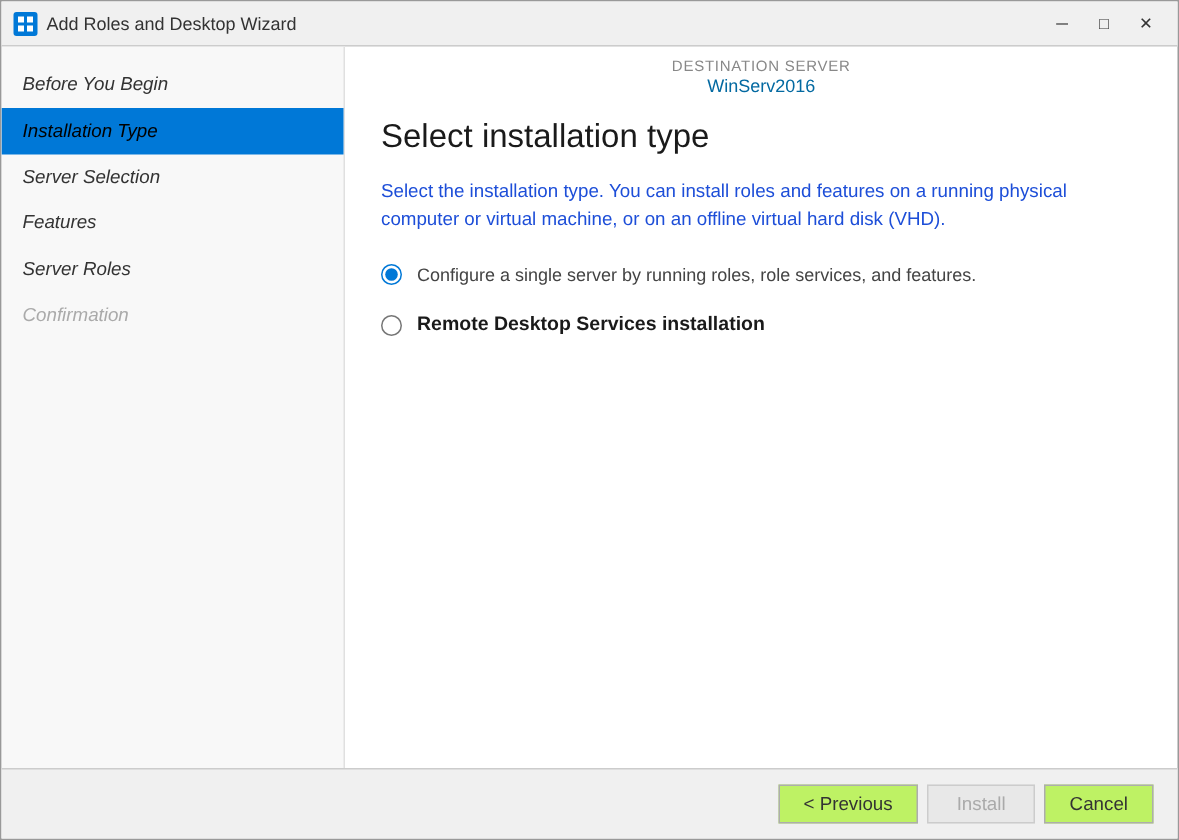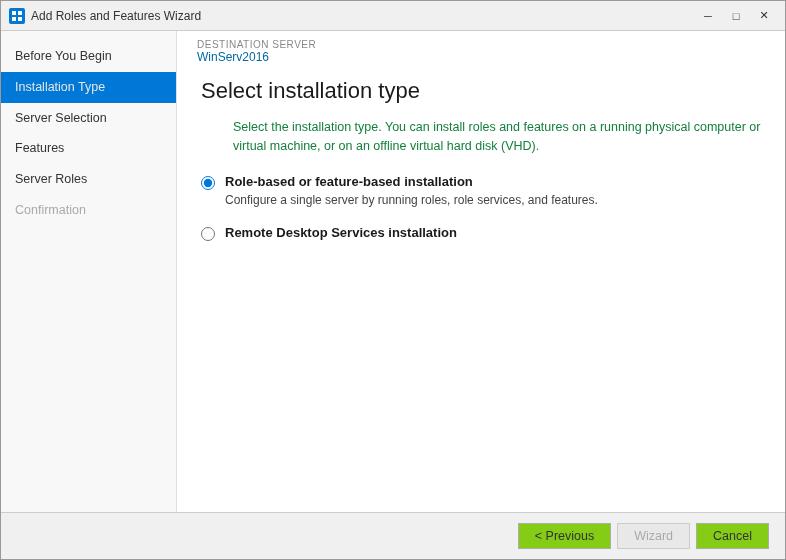--- a/index.html
+++ b/index.html
@@ -67,51 +67,52 @@
       color: #333;
     }
 
     .main-content {
       display: flex;
       flex: 1;
       overflow: hidden;
     }
 
     .sidebar {
-      width: 176px;
+      width: 229px;
       background: #f8f8f8;
       border-right: 1px solid #e0e0e0;
       flex-shrink: 0;
       padding-top: 10px;
+      font-style: italic;
     }
     .sidebar-item {
       padding: 6px 14px;
       cursor: pointer;
       color: #333;
       font-size: 12.5px;
       line-height: 1.5;
     }
     .sidebar-item.active {
       background: #0078d7;
-      color: #e5e5e5;
+      color: #000000;
     }
     .sidebar-item.disabled {
       color: #aaa;
       cursor: default;
     }
 
     .right-panel {
       flex: 1;
       display: flex;
       flex-direction: column;
       overflow: hidden;
     }
 
     .dest-server {
-      text-align: left;
+      text-align: center;
       padding: 8px 20px 4px 20px;
       font-size: 11px;
       color: #555;
     }
     .dest-server .label {
       font-size: 10px;
       color: #888;
       text-transform: uppercase;
       letter-spacing: 0.5px;
       display: block;
@@ -130,25 +131,24 @@
       color: #1a1a1a;
     }
 
     .content-body {
       flex: 1;
       padding: 14px 24px 10px 24px;
       overflow-y: auto;
     }
 
     .description-text {
-      color: #15803d;
+      color: #1d4ed8;
       font-size: 12.5px;
       line-height: 1.5;
       margin-bottom: 18px;
-      margin-left: 32px;
     }
 
     .option-group {
       display: flex;
       flex-direction: column;
       gap: 16px;
     }
 
     .radio-option {
       display: flex;
@@ -183,21 +183,21 @@
       align-items: center;
       gap: 6px;
       background: #f0f0f0;
       flex-shrink: 0;
     }
 
     .footer-btn {
       padding: 5px 16px;
       font-size: 12.5px;
       border: 1px solid #adadad;
-      background: #84cc16;
+      background: #bef264;
       cursor: pointer;
       color: #333;
       min-width: 72px;
       text-align: center;
     }
     .footer-btn:disabled {
       color: #aaa;
       cursor: default;
       background: #e8e8e8;
       border-color: #ccc;
@@ -210,21 +210,21 @@
 
   <div class="title-bar">
     <div class="title-bar-icon">
       <svg width="12" height="12" viewBox="0 0 12 12">
           <rect x="1" y="1" width="4" height="4" fill="white"></rect>
           <rect x="7" y="1" width="4" height="4" fill="white"></rect>
           <rect x="1" y="7" width="4" height="4" fill="white"></rect>
           <rect x="7" y="7" width="4" height="4" fill="white"></rect>
         </svg>
     </div>
-    <span class="title-bar-text">Add Roles and Features Wizard</span>
+    <span class="title-bar-text">Add Roles and Desktop Wizard</span>
     <div class="title-bar-controls">
       <button class="title-bar-btn">─</button>
       <button class="title-bar-btn">□</button>
       <button class="title-bar-btn close">✕</button>
     </div>
   </div>
 
   <div class="main-content">
 
     <div class="sidebar">
@@ -248,34 +248,33 @@
       </div>
 
       <div class="content-body">
         <p class="description-text">Select the installation type. You can install roles and features on a running physical computer or virtual machine, or on an offline virtual hard disk (VHD).</p>
 
         <div class="option-group">
 
           <div class="radio-option">
             <input type="radio" class="radio-input" name="install-type" checked="" style="">
             <div>
-              <div class="option-label">Role-based or feature-based installation</div>
               <div class="option-desc">Configure a single server by running roles, role services, and features.</div>
             </div>
           </div>
 
           <div class="radio-option">
             <input type="radio" class="radio-input" name="install-type" style="">
             <div>
               <div class="option-label">Remote Desktop Services installation</div>
             </div>
           </div>
         </div>
       </div>
     </div>
   </div>
 
   <div class="footer">
     <button class="footer-btn">&lt; Previous</button>
-    <button class="footer-btn" disabled="">Wizard</button>
+    <button class="footer-btn" disabled="">Install</button>
     <button class="footer-btn">Cancel</button>
   </div>
 </div>
 
 </body></html>

